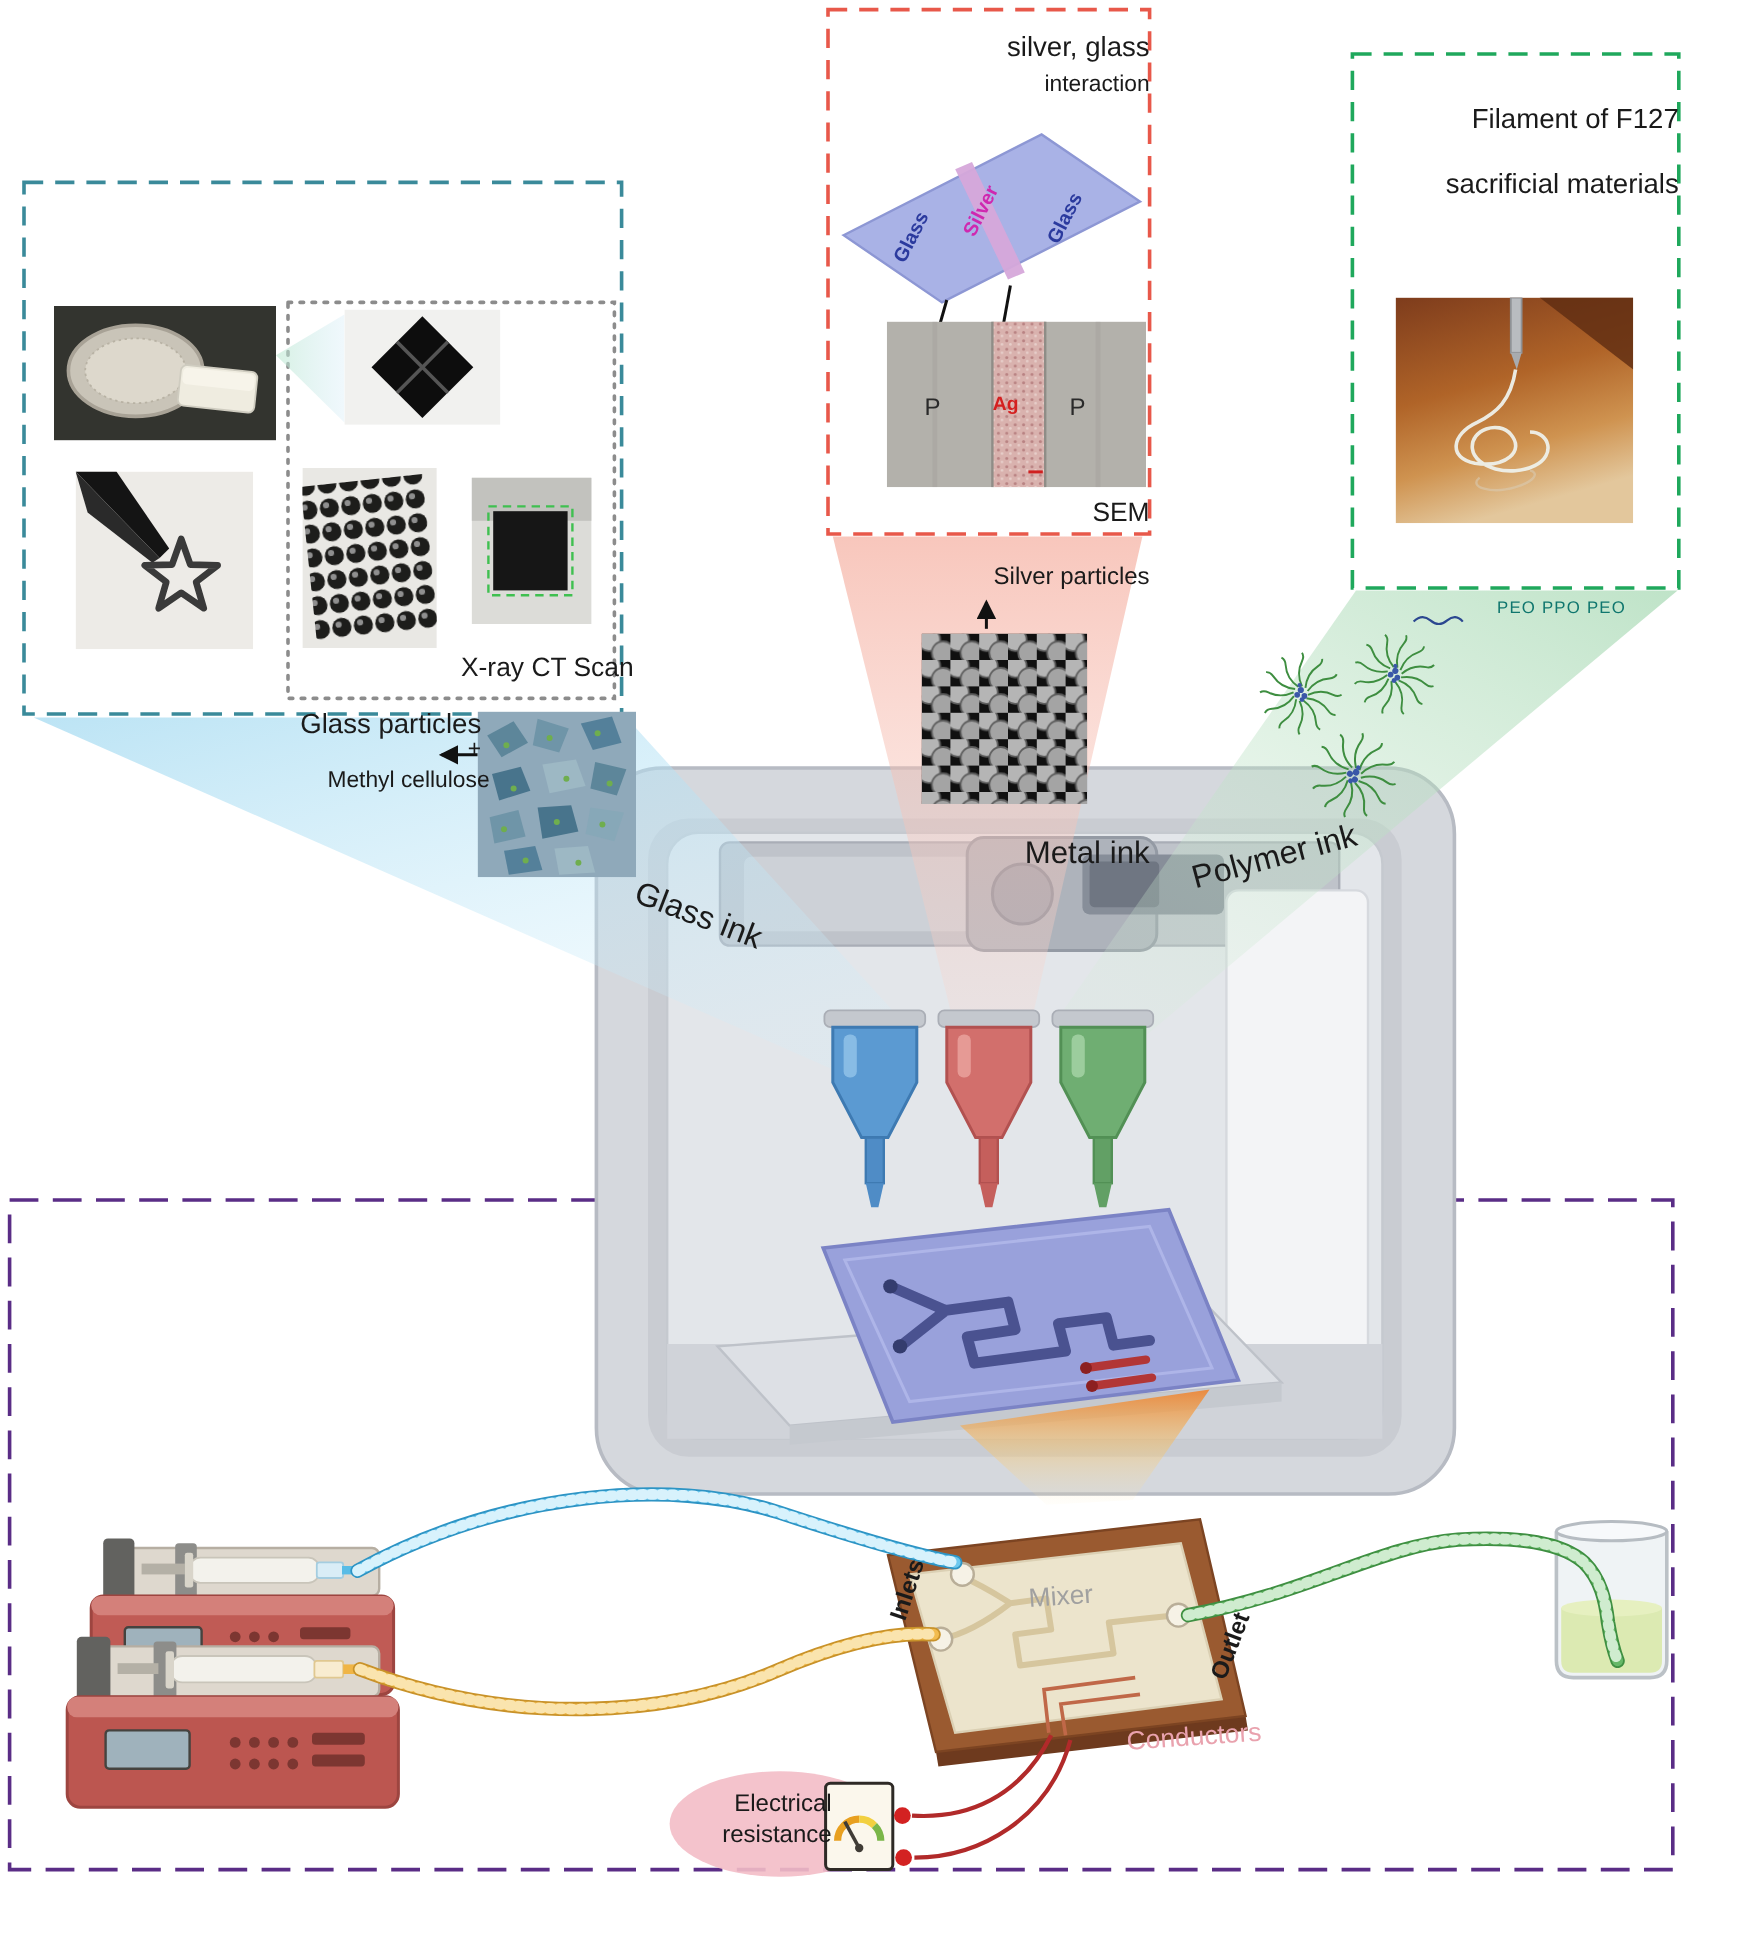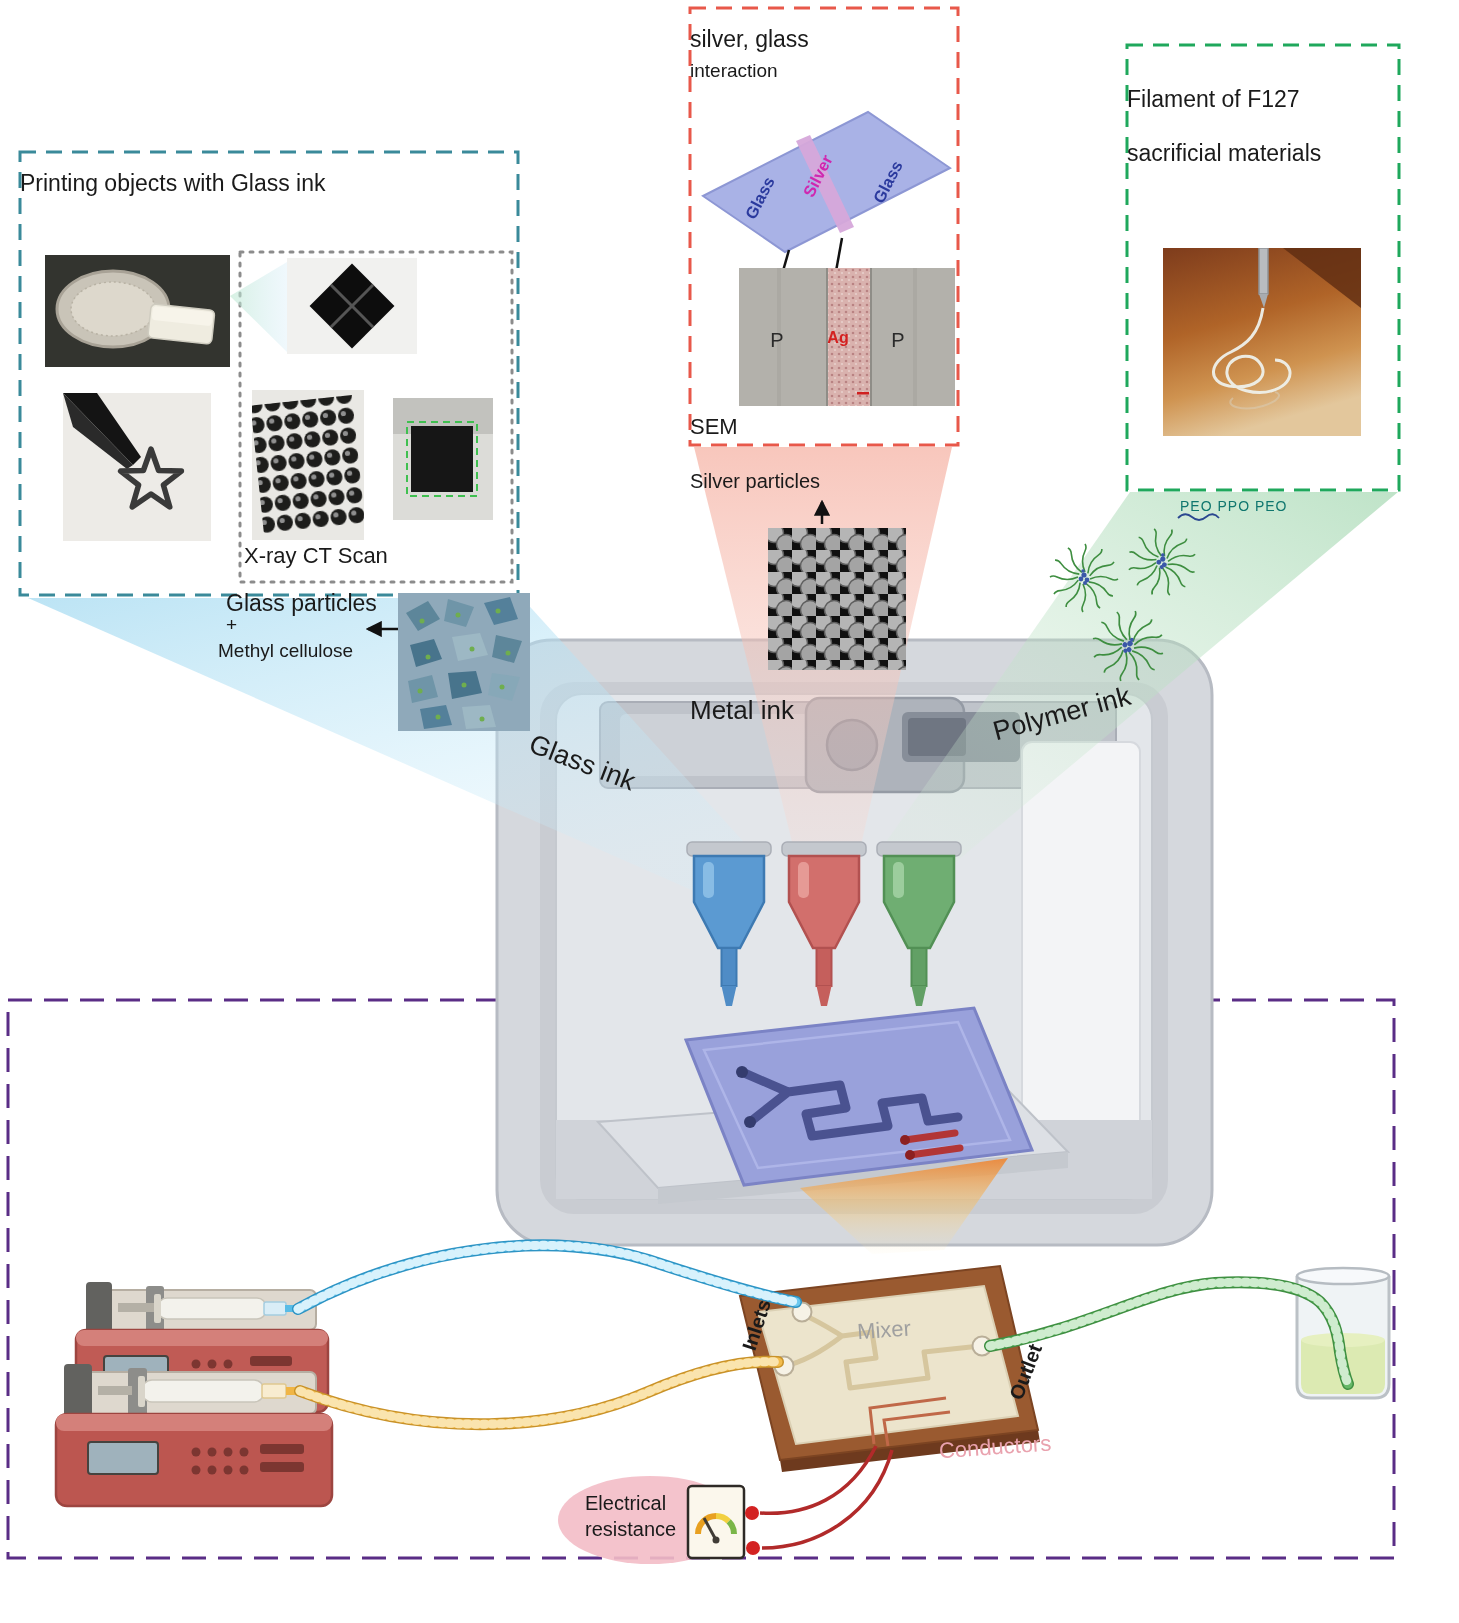--- a/index.html
+++ b/index.html
@@ -2,21 +2,21 @@
 <html><head>
 <meta charset="utf-8">
 <style>
   html,body{margin:0;padding:0;background:#ffffff;}
   #canvas{position:relative;width:1459px;height:1623px;background:#ffffff;overflow:hidden;
           font-family:"Liberation Sans",sans-serif;}
   svg.art{position:absolute;left:0;top:0;z-index:2;}
   .photo{position:absolute;z-index:3;}
   .lbl{position:absolute;z-index:4;color:#1a1a1a;white-space:nowrap;line-height:1.15;
        font-family:"Liberation Sans",sans-serif;}
-  .ctr{text-align:left;white-space:normal;}
+  .ctr{text-align:right;white-space:normal;}
   .rot{transform:translate(-50%,-50%);transform-origin:center center;}
 </style>
 </head>
 <body>
 
 <div id="canvas">
 
 <svg class="art" width="1459" height="1623" viewBox="0 0 1459 1623">
   <defs>
     <linearGradient id="beamBlue" x1="0" y1="0" x2="0.7" y2="1">
@@ -353,22 +353,21 @@
           <circle cx="1" cy="5" r="2.0" fill="#3a57a8"></circle>
       <circle cx="-1" cy="-7" r="1.8" fill="#3a57a8"></circle>
     </g>
   </defs>
   <use href="#burst" transform="translate(52,78)"></use>
   <use href="#burst" transform="translate(130,62) rotate(15)"></use>
   <use href="#burst" transform="translate(96,146) rotate(40) scale(1.05)"></use>
   <path d="M 146,18 q 7,-7 14,-1 q 7,6 14,0 q 7,-6 13,1" fill="none" stroke="#2b4790" stroke-width="1.8"></path>
 </svg>
 
-<div class="lbl ctr" style="left:20px;top:170px;width:498px;font-size:23px">Printing objects with Glass ink</div>
-<div class="lbl ctr" style="left:244px;top:543px;width:272px;font-size:22px">X-ray CT Scan</div>
+<div class="lbl ctr" style="left:256px;top:543px;width:272px;font-size:22px">X-ray CT Scan</div>
 <div class="lbl ctr" style="left:226px;top:590px;width:175px;font-size:23px">Glass particles</div>
 <div class="lbl ctr" style="left:226px;top:614px;width:175px;font-size:19px">+</div>
 <div class="lbl ctr" style="left:218px;top:640px;width:190px;font-size:19px">Methyl cellulose</div>
 <div class="lbl rot" style="left:582px;top:763px;font-size:27px;transform:translate(-50%,-50%) rotate(21deg)">Glass ink</div>
 
 <div class="lbl ctr" style="left:690px;top:26px;width:268px;font-size:23px">silver, glass</div>
 <div class="lbl ctr" style="left:690px;top:60px;width:268px;font-size:19px">interaction</div>
 <div class="lbl rot" style="left:760px;top:198px;font-size:16.5px;font-weight:600;color:#2b3a9e;transform:translate(-50%,-50%) rotate(-63deg)">Glass</div>
 <div class="lbl rot" style="left:818px;top:176px;font-size:16.5px;font-weight:600;color:#cf28b0;transform:translate(-50%,-50%) rotate(-63deg)">Silver</div>
 <div class="lbl rot" style="left:888px;top:182px;font-size:16.5px;font-weight:600;color:#2b3a9e;transform:translate(-50%,-50%) rotate(-63deg)">Glass</div>

